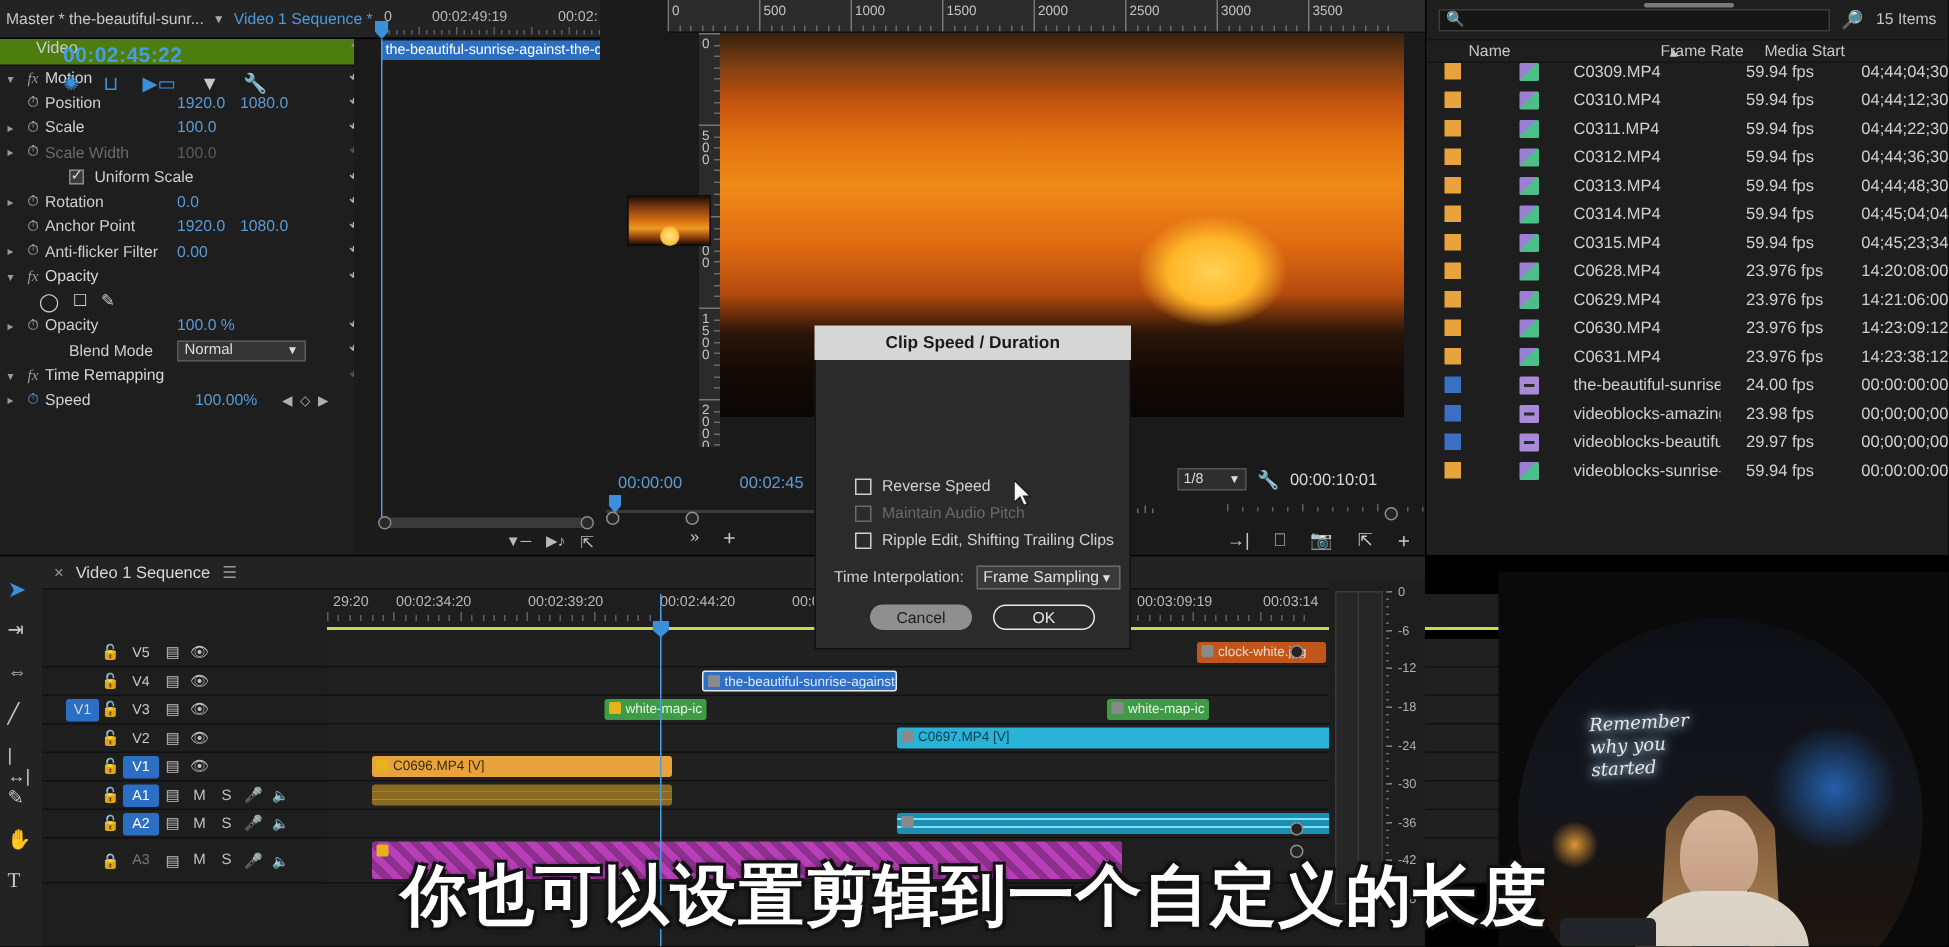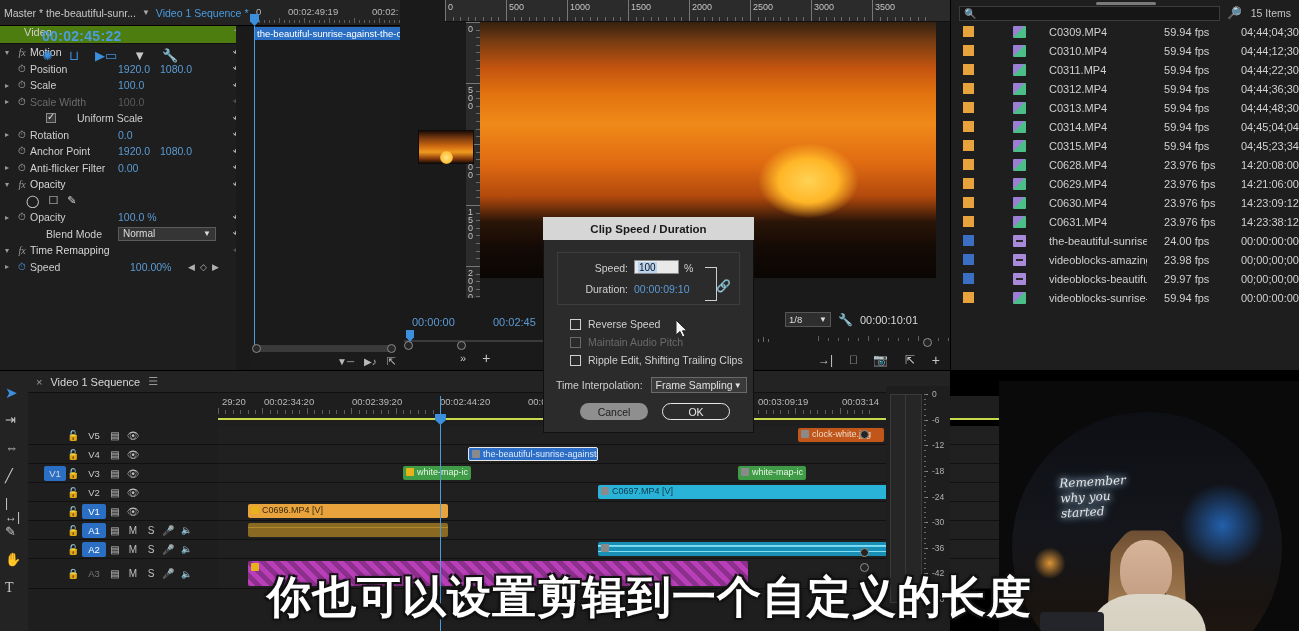--- a/index.html
+++ b/index.html
@@ -256,21 +256,21 @@
       <div class="row">
         <span class="discl">▸</span>
         <span class="stop">⏱</span>
         <span class="lbl dim">Scale Width</span>
         <span class="val dim" style="left:118px">100.0</span>
         <span class="reset dim">↶</span>
       </div>
       <div class="row">
         <span style="width:46px"></span>
         <span class="chk on"></span>
-        <span class="lbl" style="margin-left:21px">Uniform Scale</span>
+        <span class="lbl" style="margin-left:7px">Uniform Scale</span>
         <span class="reset">↶</span>
       </div>
       <div class="row">
         <span class="discl">▸</span>
         <span class="stop">⏱</span>
         <span class="lbl">Rotation</span>
         <span class="val" style="left:118px">0.0</span>
         <span class="reset">↶</span>
       </div>
       <div class="row">
@@ -303,21 +303,21 @@
       <div class="row">
         <span class="discl">▸</span>
         <span class="stop">⏱</span>
         <span class="lbl">Opacity</span>
         <span class="val" style="left:118px">100.0 %</span>
         <span class="reset">↶</span>
       </div>
       <div class="row">
         <span style="width:46px"></span>
         <span class="lbl">Blend Mode</span>
-        <span class="sel" style="position:absolute;left:118px;width:98px">
+        <span class="sel" style="position:absolute;left:118px;width:86px">
           <em style="font-style:normal">Normal</em>
           <em style="font-style:normal;font-size:8px">▼</em>
         </span>
         <span class="reset">↶</span>
       </div>
       <div class="row">
         <span class="discl">▾</span>
         <span class="fx">fx</span>
         <span class="lbl grp dim">Time Remapping</span>
         <span class="reset dim">↶</span>
@@ -634,20 +634,26 @@
 
 <div class="abs" id="project">
   <div id="pj-drag"></div>
   <div id="pj-search">
     <span class="inp">
       <span style="color:#9a9a9a;font-size:10px;">🔍</span>
     </span>
     <span style="font-size:12px;color:#b0b0b0;">🔎</span>
     <span id="pj-items">15 Items</span>
   </div>
+  <div id="pj-head">
+    <span style="margin-left:28px;width:128px;">Name</span>
+    <span style="width:72px;">Frame Rate</span>
+    <span style="margin-left:-66px;color:#c8c8c8;">▴</span>
+    <span style="margin-left:58px;">Media Start</span>
+  </div>
   <div id="pj-list">
       <div class="pj-row">
         <span class="sw" style="background: rgb(232, 163, 61);"></span>
         <span class="micon mp4"></span>
         <span class="pj-name">C0309.MP4</span>
         <span class="pj-fps">59.94 fps</span>
         <span class="pj-ms">04;44;04;30</span>
       </div>
       <div class="pj-row">
         <span class="sw" style="background: rgb(232, 163, 61);"></span>
@@ -1063,35 +1069,20 @@
 
 <div class="abs" style="left:860px;top:430px;" class2="">
   <span class="knob abs" style="left:0;top:0;"></span>
   <span class="knob abs" style="left:0;top:118px;"></span>
   <span class="knob abs" style="left:0;top:133px;"></span>
 </div>
 
 <div class="abs" id="dialog-wrap">
   <div id="dlg-title">Clip Speed / Duration</div>
   <div id="dlg-body">
-    <div id="dlg-group">
-      <div class="abs" style="left:10px; top:9px; width:60px; text-align:right;">
-        <span class="dlg-lbl">Speed:</span>
-      </div>
-      <div class="abs" id="speed-input" style="left:76px; top:7px;">
-        <span class="sel">100</span>
-      </div>
-      <span class="abs dlg-lbl" style="left:126px; top:9px;">%</span>
-      <div class="abs" style="left:10px; top:30px; width:60px; text-align:right;">
-        <span class="dlg-lbl">Duration:</span>
-      </div>
-      <span class="abs dlg-val" style="left:76px; top:30px;">00:00:09:10</span>
-      <div id="link-br"></div>
-      <span id="link-icon">🔗</span>
-    </div>
 
     <div class="abs dlg-chk" style="left:26px; top:78px;">
       <span class="box"></span>
       <span class="dlg-lbl">Reverse Speed</span>
     </div>
     <div class="abs dlg-chk dis" style="left:26px; top:96px;">
       <span class="box"></span>
       <span class="dlg-lbl">Maintain Audio Pitch</span>
     </div>
     <div class="abs dlg-chk" style="left:26px; top:114px;">

